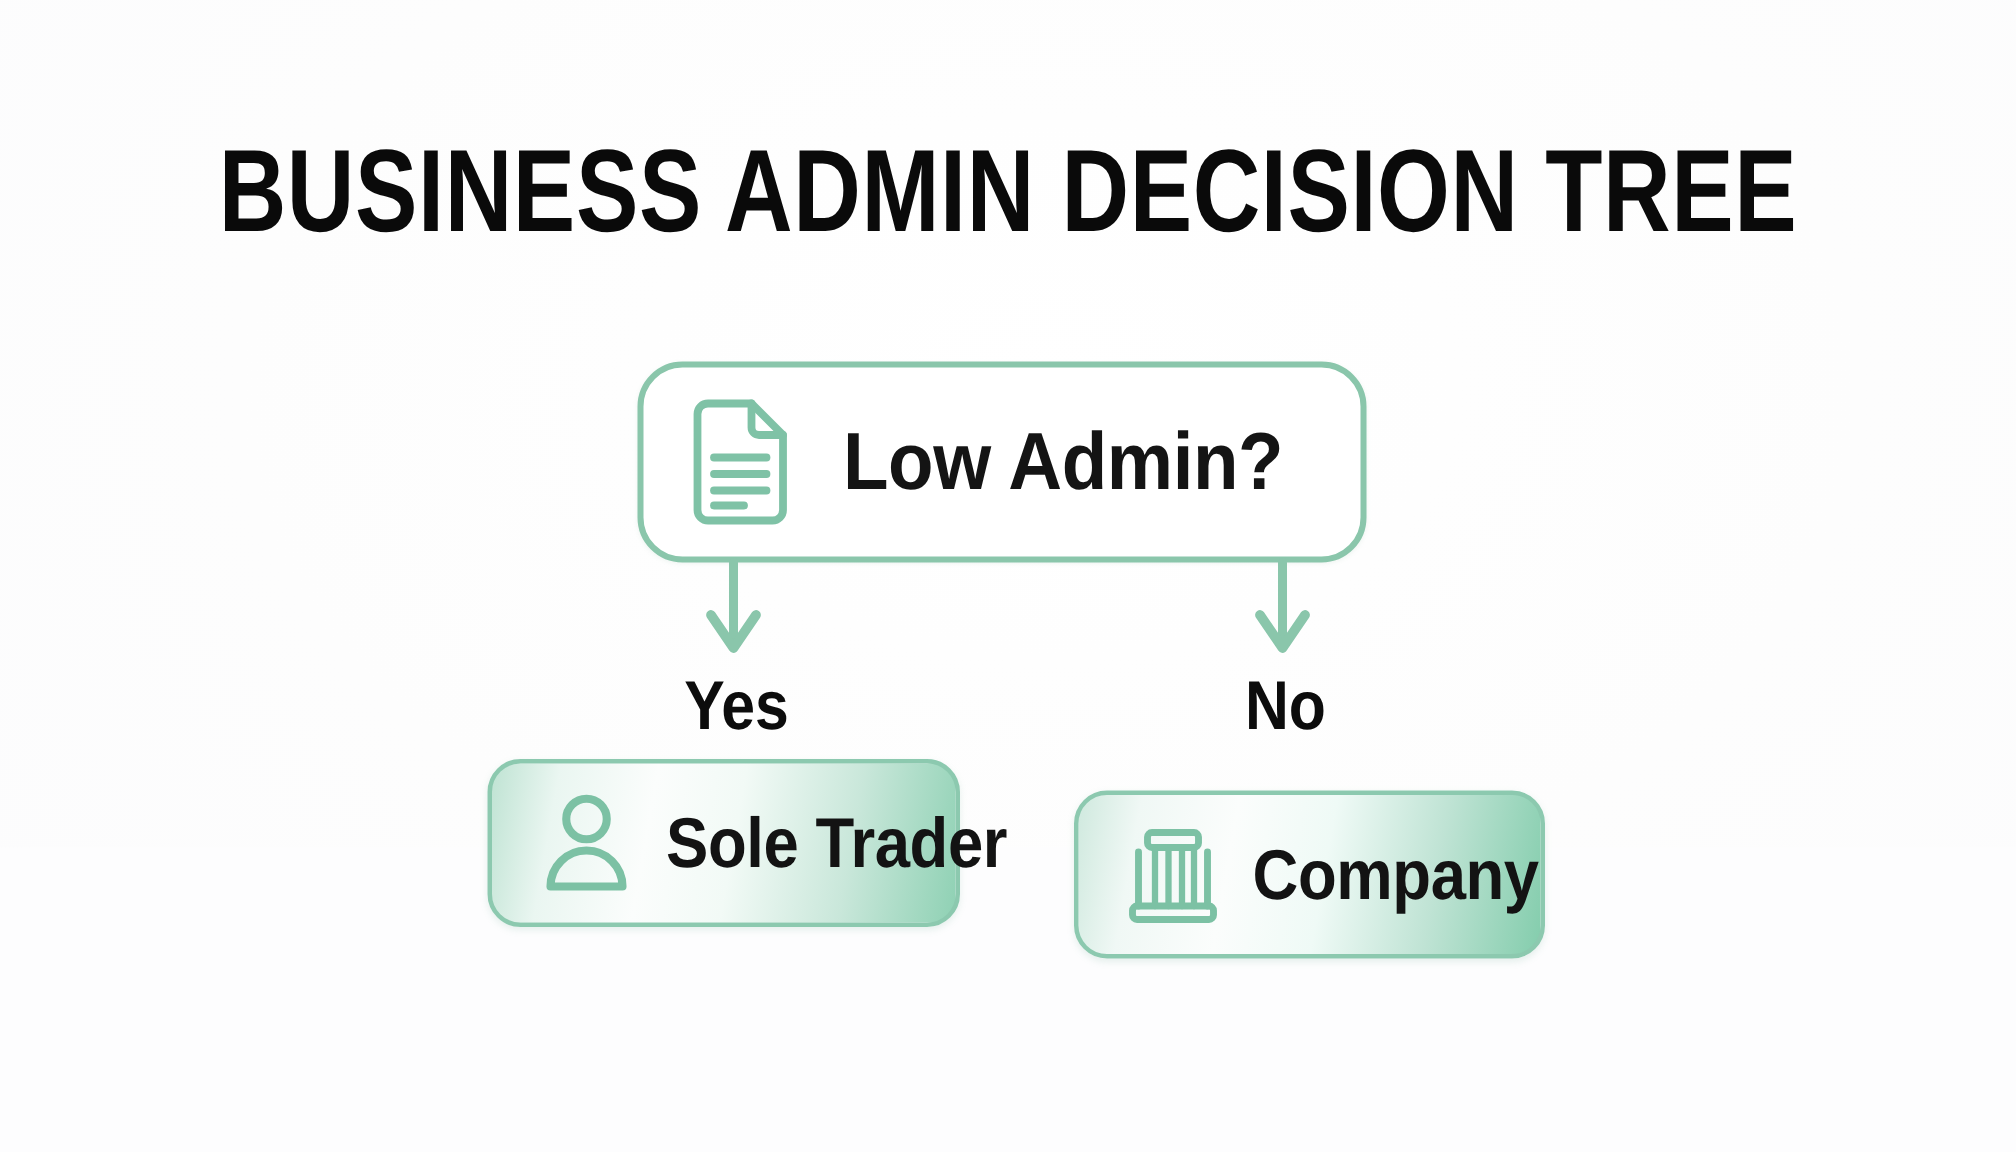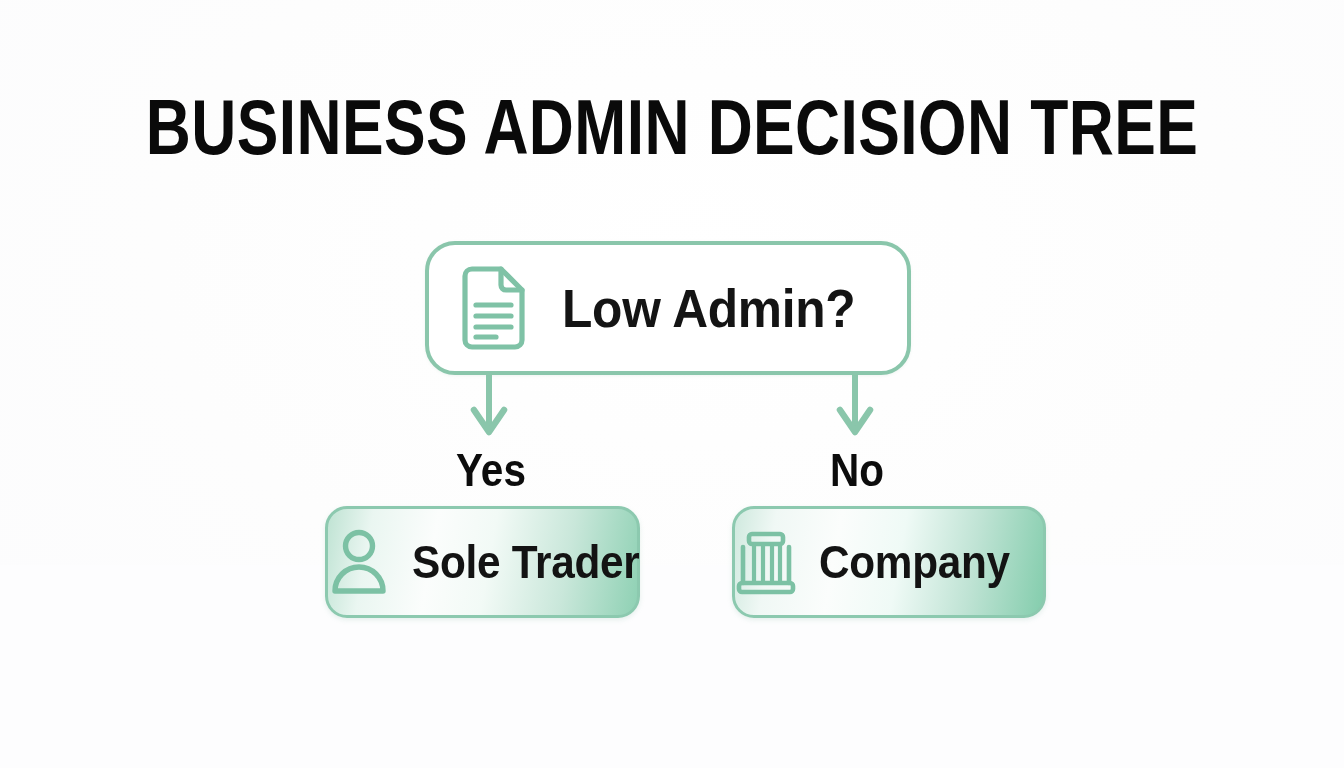--- a/index.html
+++ b/index.html
@@ -108,43 +108,45 @@
   .outcome-box {
     position: absolute;
     top: 506px;
     height: 112px;
     box-sizing: border-box;
     border: 3.5px solid #8cc9af;
     border-radius: 22px;
     display: flex;
     align-items: center;
     gap: 22px;
+    padding-left: 32px;
     box-shadow: 0 2px 5px rgba(120,175,155,0.18);
   }
   .outcome-box.left {
     left: 325px;
     width: 315px;
     background: linear-gradient(100deg,
         #bfe3d3 0%,
         #eaf6f1 14%,
         #fbfdfc 34%,
         #f2faf6 52%,
         #c9e7da 76%,
         #8fd1b4 100%);
   }
   .outcome-box.right {
-    left: 732px;
+    left: 716px;
     width: 314px;
     background: linear-gradient(100deg,
         #cfe9de 0%,
         #f0f8f5 13%,
         #fbfdfc 33%,
         #effaf6 53%,
         #bfe3d4 76%,
         #84cdad 100%);
+    margin-top: 21px;
   }
   .outcome-box .node-icon {
     width: 62px;
     height: 68px;
     flex: 0 0 auto;
     display: block;
   }
   .outcome-box .node-label {
     font-family: "Liberation Sans Narrow", "Liberation Sans", sans-serif;
     font-weight: bold;

